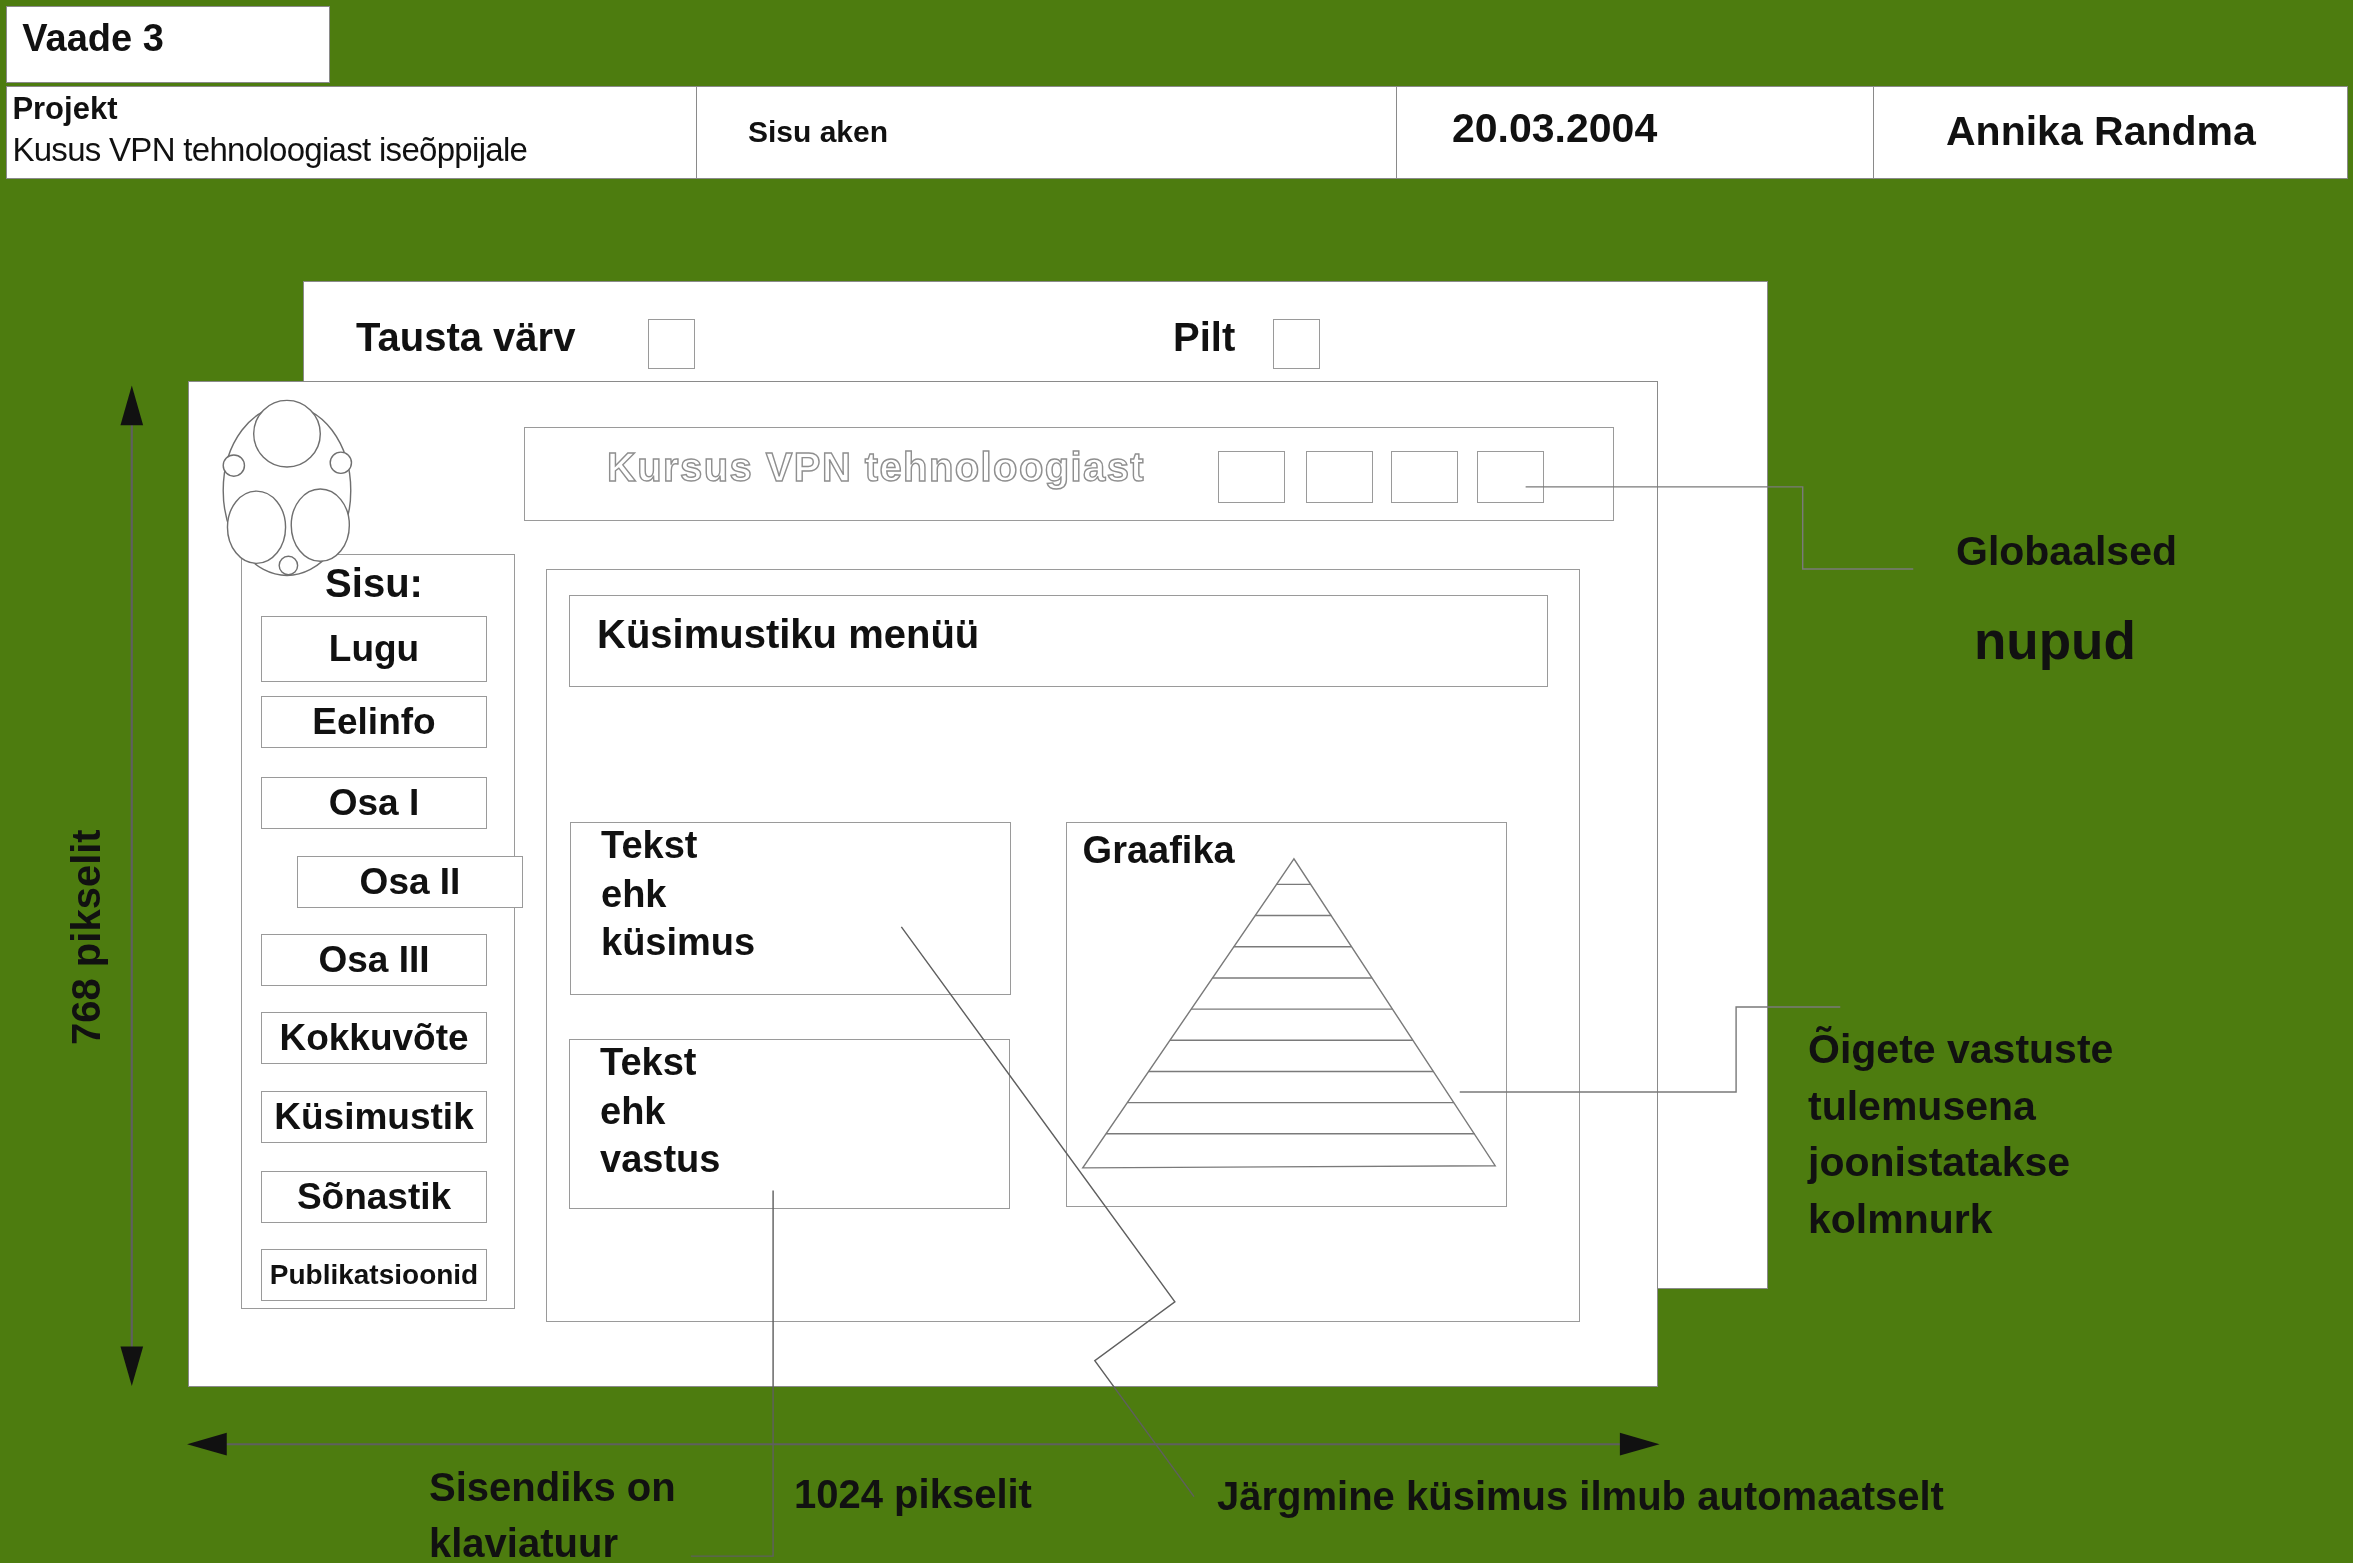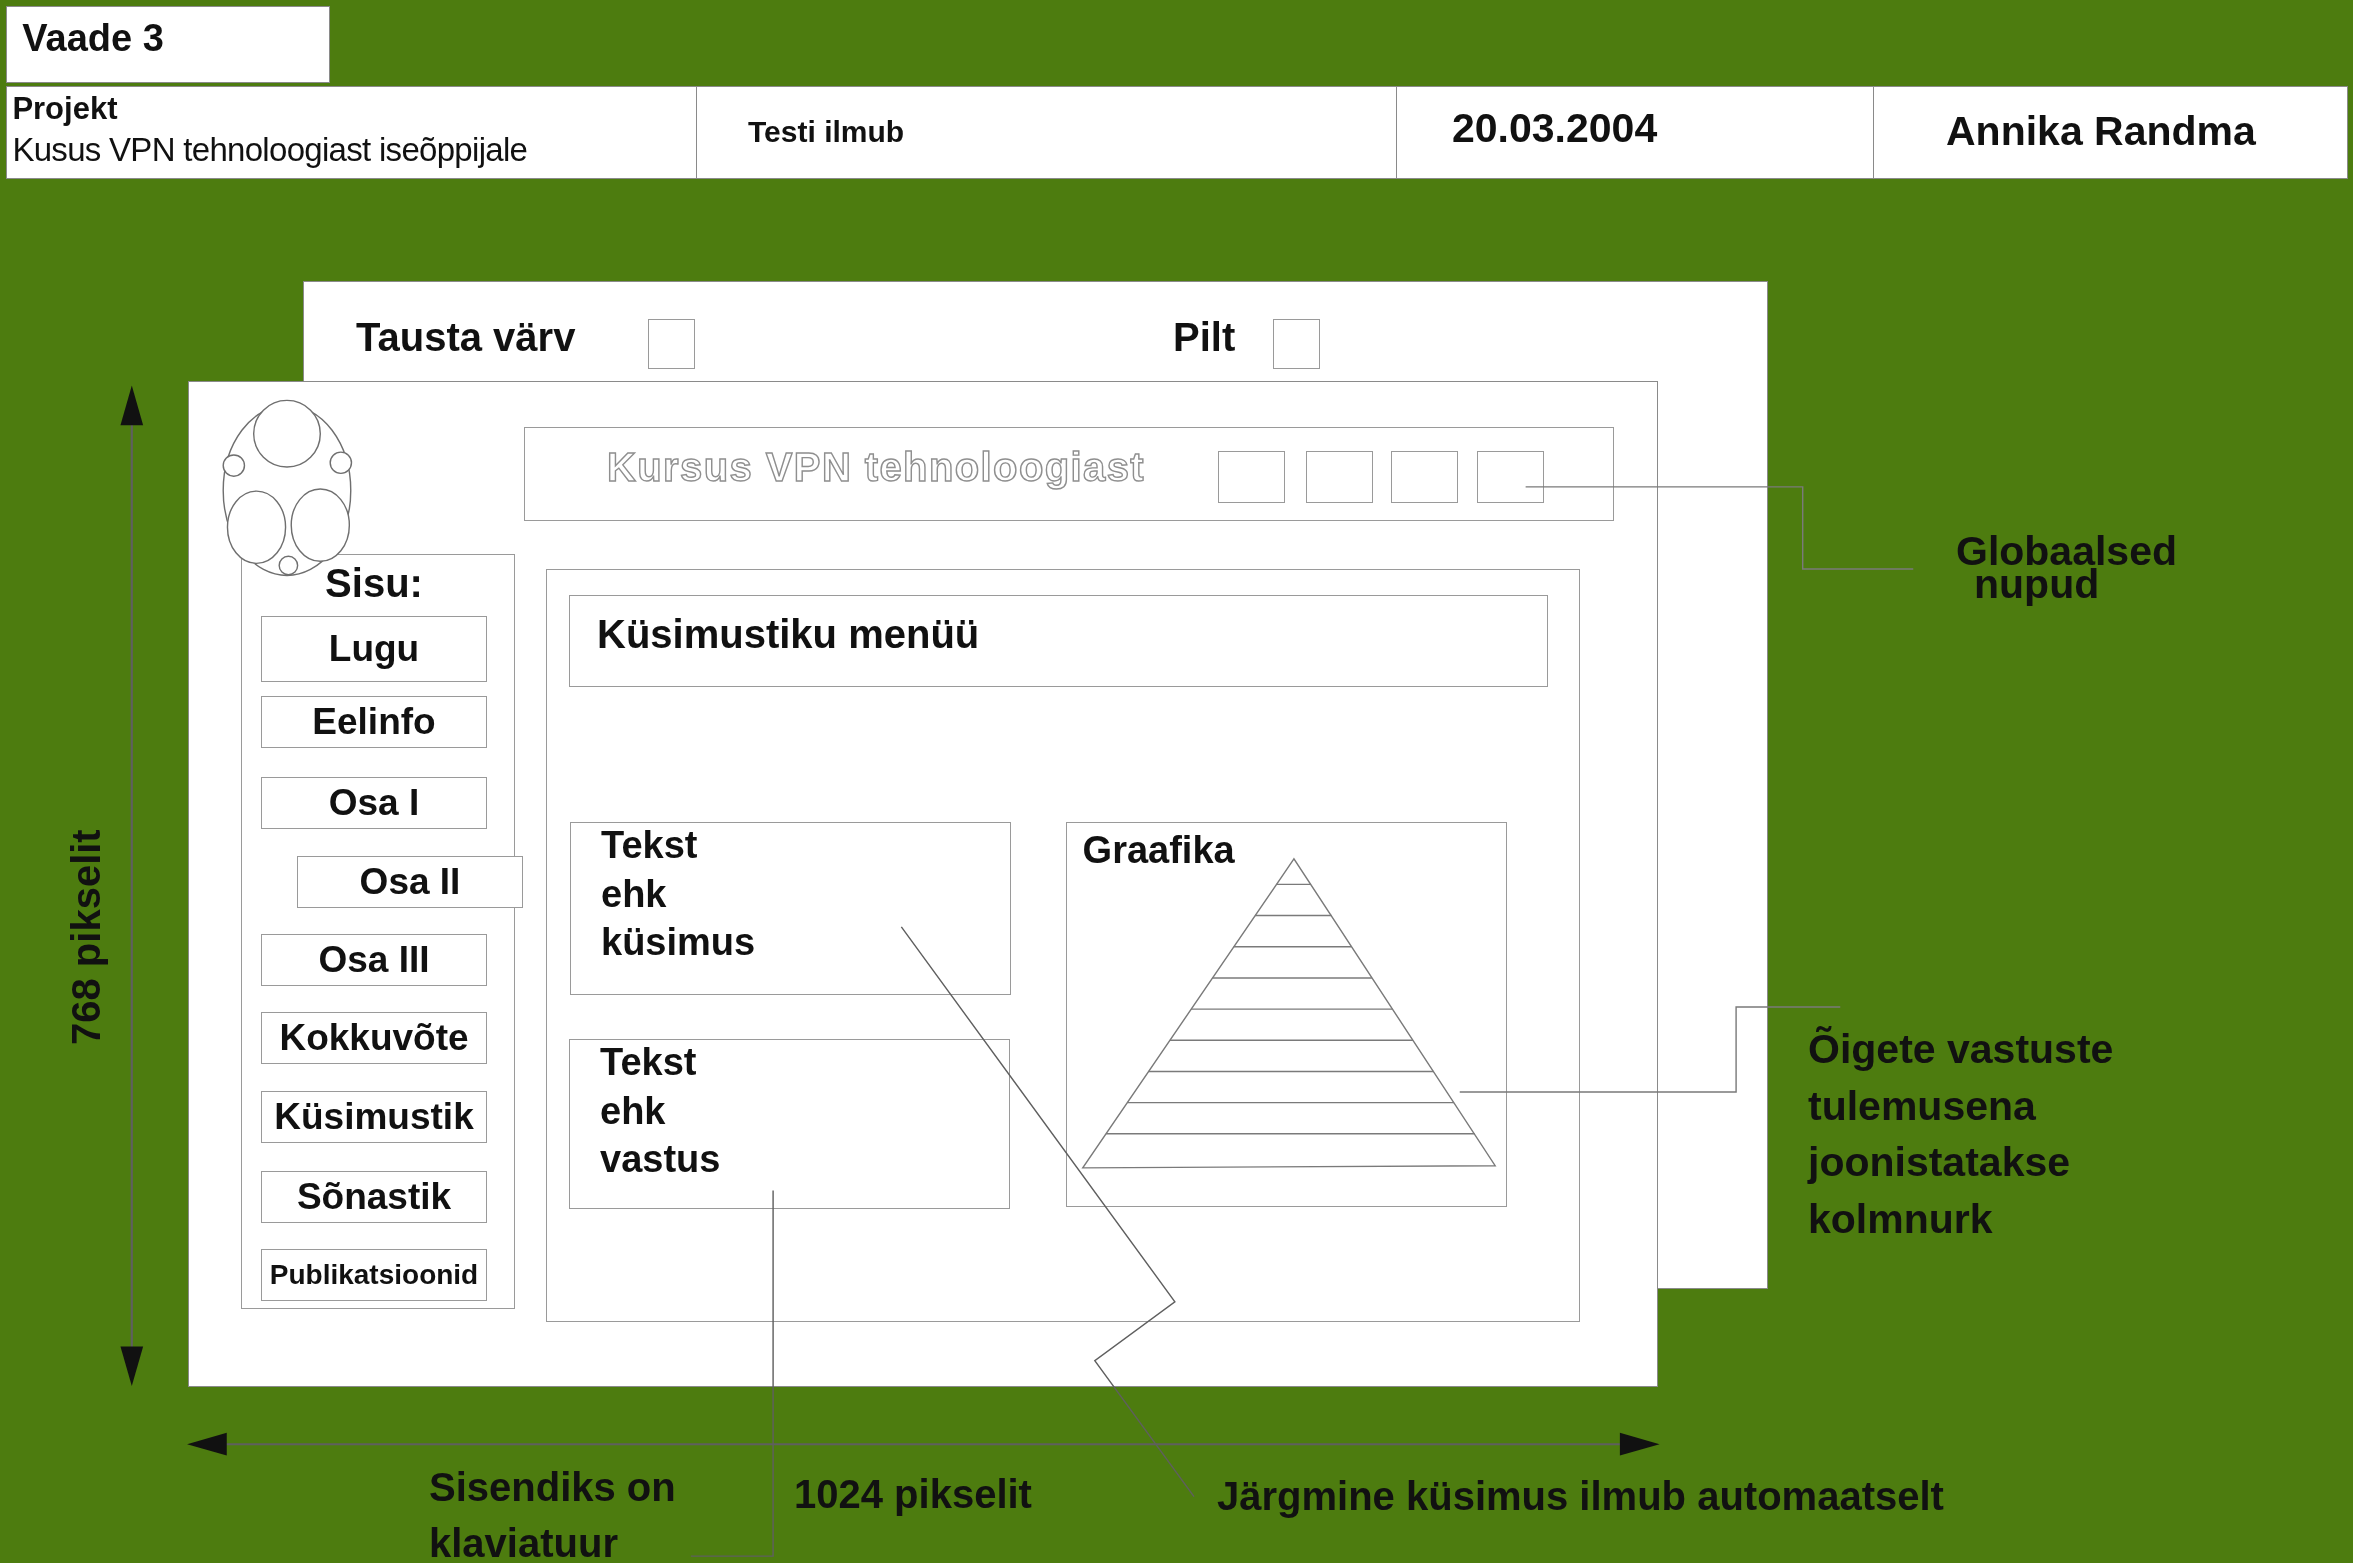--- a/index.html
+++ b/index.html
@@ -33,21 +33,21 @@
 
   <div class="cell" style="left:5.7px; top:5.7px; width:324px; height:77px;">
     <div class="label b" style="left:15.6px; top:10px; font-size:38px;">Vaade 3</div>
   </div>
 
   <div class="cell" style="left:5.7px; top:86px; width:692px; height:93px;">
     <div class="label b" style="left:5.7px; top:4.3px; font-size:31px;">Projekt</div>
     <div class="label" style="left:5.7px; top:44px; font-size:33px; letter-spacing:-0.7px;">Kusus VPN tehnoloogiast iseõppijale</div>
   </div>
   <div class="cell" style="left:696px; top:86px; width:701px; height:93px;">
-    <div class="label b" style="left:51px; top:28px; font-size:30px;">Testi ilmub</div>
+    <div class="label b" style="left:51px; top:28px; font-size:30px;">Sisu aken</div>
   </div>
   <div class="cell" style="left:1396px; top:86px; width:479px; height:93px;padding-left:48px;">
     <div class="label b" style="left:55px; top:18.4px; font-size:41px;">20.03.2004</div>
   </div>
   <div class="cell" style="left:1873px; top:86px; width:475px; height:93px;">
     <div class="label b" style="left:72px; top:21px; font-size:41px;">Annika Randma</div>
   </div>
 
   <div class="box" style="left:303px; top:281px; width:1465px; height:1008px;"></div>
 
@@ -98,21 +98,21 @@
     <div class="label b" style="left:30px; top:1.4px;   font-size:38px;">Tekst</div>
     <div class="label b" style="left:30px; top:50px;  font-size:38px;">ehk</div>
     <div class="label b" style="left:30px; top:98px; font-size:38px;">vastus</div>
   </div>
 
   <div class="box-thin" style="left:1066px; top:822px; width:441px; height:385px;">
     <div class="label b" style="left:15.6px; top:5.7px; font-size:38px;">Graafika</div>
   </div>
 
   <div class="label b" style="left:1956px; top:528px; font-size:41px;">Globaalsed</div>
-  <div class="label b" style="left:1974px; top:561px; font-size:41px;">nupud</div>
+  <div class="label b" style="left:1974px; top:610px; font-size:53px;">nupud</div>
 
   <div class="label b" style="left:1808px; top:1026px; font-size:41px;">Õigete vastuste</div>
   <div class="label b" style="left:1808px; top:1083px; font-size:41px;">tulemusena</div>
   <div class="label b" style="left:1808px; top:1139px; font-size:41px;">joonistatakse</div>
   <div class="label b" style="left:1808px; top:1196px; font-size:41px;">kolmnurk</div>
 
   <div class="label b vlabel" style="left:64px; top:1045px; font-size:40px;">768 pikselit</div>
   <div class="label b" style="left:794px; top:1472px; font-size:40px;">1024 pikselit</div>
 
   <div class="label b" style="left:429px; top:1465px; font-size:40px;">Sisendiks on</div>

